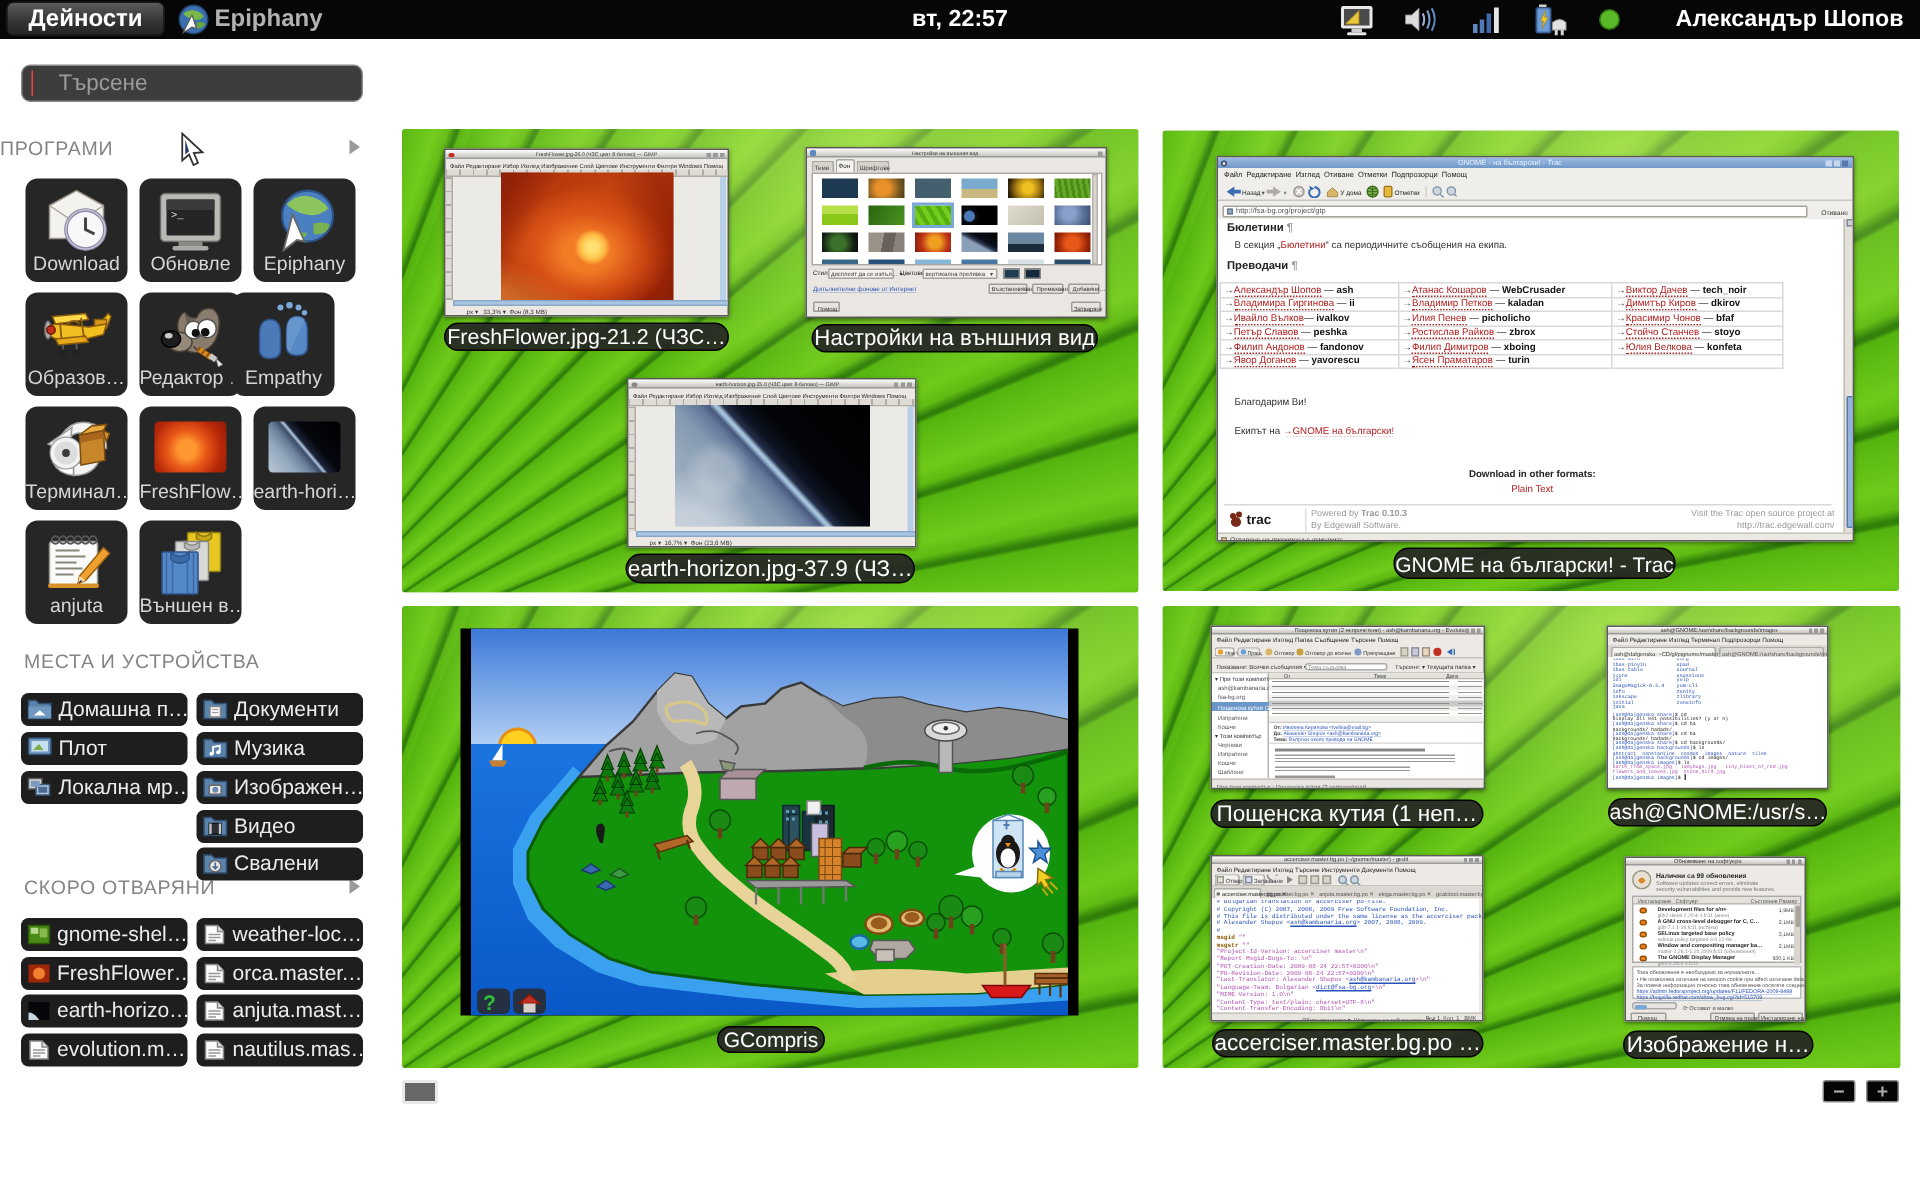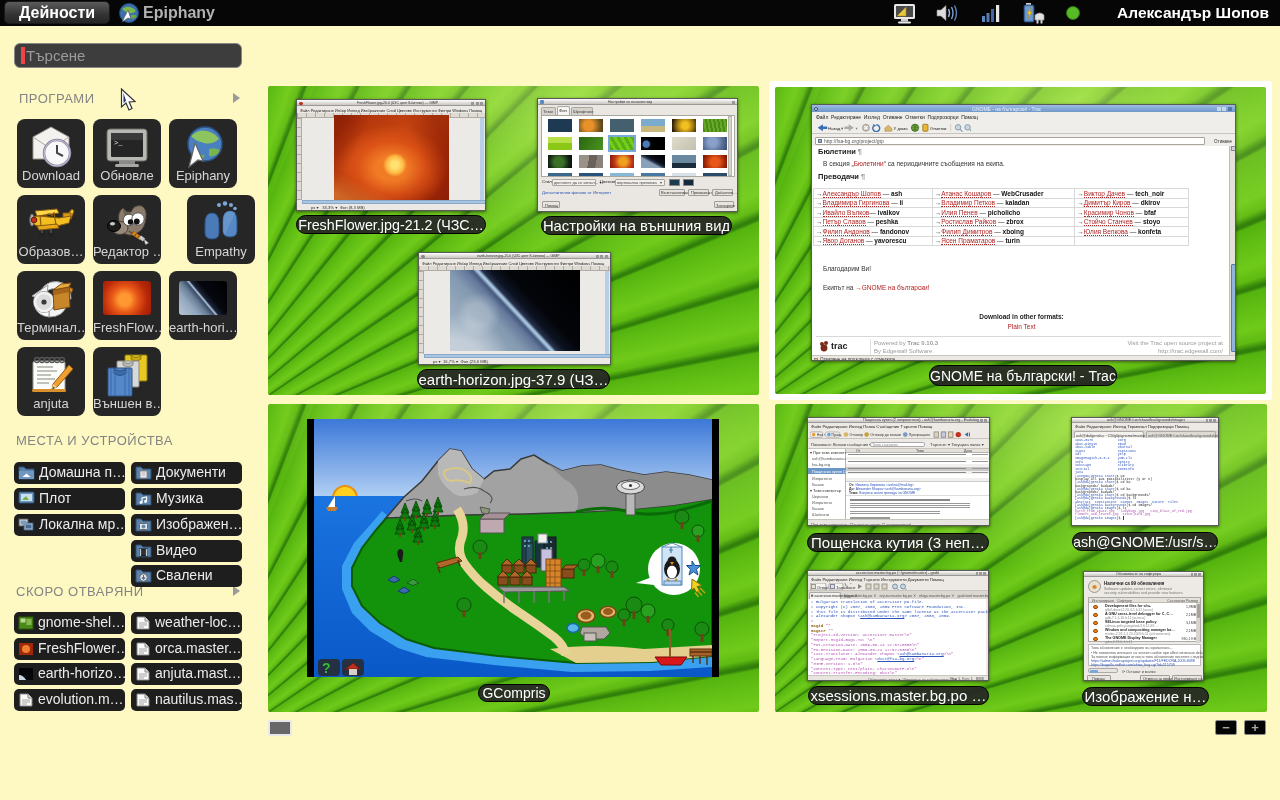--- a/index.html
+++ b/index.html
@@ -1,16 +1,16 @@
 <!DOCTYPE html>
 <html><head><meta charset="utf-8">
 <style>
 *{margin:0;padding:0;box-sizing:border-box}
 html,body{width:1280px;height:800px;overflow:hidden;background:#111;font-family:"Liberation Sans",sans-serif}
-#root{position:absolute;left:0;top:0;width:1280px;height:800px;background:#fef9c3}
+#root{position:absolute;left:0;top:0;width:1280px;height:800px;background:#ffffff}
 .abs{position:absolute}
 
 #bar{position:absolute;left:0;top:0;width:1280px;height:26px;background:#060606}
 #actbtn{position:absolute;left:4px;top:1px;width:106px;height:23px;border-radius:5px;
  background:linear-gradient(#5b5b5b,#333 60%,#262626);border:1px solid #1a1a1a;
  color:#fff;font-weight:bold;font-size:16px;text-align:center;line-height:22px}
 #epitext{position:absolute;left:143px;top:3.5px;color:#b2b2b2;font-weight:bold;font-size:16px}
 #clock{position:absolute;left:0;top:4px;width:1280px;text-align:center;color:#fff;font-weight:bold;font-size:15.5px}
 #uname{position:absolute;right:11px;top:3.5px;color:#fff;font-weight:bold;font-size:15.5px}
 
@@ -54,20 +54,21 @@
   <div id="bar">
     <div id="actbtn">Дейности</div>
     <svg class="abs" style="left:118px;top:2px" width="22" height="22" viewBox="0 0 22 22">
       <circle cx="11" cy="11" r="9.5" fill="#3a6fb0"></circle>
       <path d="M4 7 Q8 4 12 5 Q16 6 18 9 Q15 12 11 11 Q7 10 4 7Z" fill="#7ab84a"></path>
       <path d="M13 13 Q17 12 19 14 Q17 17 13 17Z" fill="#6aa83f"></path>
       <circle cx="11" cy="11" r="9.5" fill="none" stroke="#24466e"></circle>
       <path d="M4 20 L10 8 L13 17 L10 16 Z" fill="#fff" stroke="#555" stroke-width=".7"></path>
     </svg>
     <div id="epitext">Epiphany</div>
+    <div id="clock">вт, 22:57</div>
 
     <svg class="abs" style="left:893px;top:3px" width="24" height="21" viewBox="0 0 24 21">
       <rect x="1" y="1" width="21" height="15" rx="1.5" fill="#e8e8e8"></rect>
       <rect x="3" y="3" width="17" height="11" fill="#4a4a4a"></rect>
       <path d="M4 13 L13 4 L13 13 Z" fill="#e8c73a" stroke="#a8861a" stroke-width=".6"></path>
       <rect x="8" y="16" width="7" height="2.5" fill="#cfcfcf"></rect>
       <rect x="5" y="18.5" width="13" height="2" rx="1" fill="#e8e8e8"></rect>
     </svg>
 
     <svg class="abs" style="left:936px;top:3px" width="25" height="20" viewBox="0 0 25 20">
@@ -92,22 +93,22 @@
       <path d="M12 13 q5 -4 9 0 l0 5 l-9 0 Z" fill="#e2e2e2" stroke="#9a9a9a" stroke-width=".7"></path>
       <rect x="13.5" y="18" width="2" height="3.5" fill="#d6d6d6"></rect>
       <rect x="17.5" y="18" width="2" height="3.5" fill="#d6d6d6"></rect>
     </svg>
     <svg class="abs" style="left:1066px;top:6px" width="14" height="14">
         <circle cx="7" cy="7" r="6.5" fill="#59ba28" stroke="#2f7310"></circle>
       </svg>
     <div id="uname">Александър Шопов</div>
   </div>
 
-  <div id="search"><span style="border-left:4px solid #ef4444;padding-left:1px">Търсене</span></div>
-  <div class="shead" style="left:19px;top:91px">ПРОГРАМИ</div>
+  <div id="search"><span style="border-left:1px solid #ef4444;padding-left:17px">Търсене</span></div>
+  <div class="shead" style="left:0;top:91px">ПРОГРАМИ</div>
   <div class="tri" style="left:233px;top:93px"></div>
   <div class="shead" style="left:16px;top:433px">МЕСТА И УСТРОЙСТВА</div>
   <div class="shead" style="left:16px;top:584px">СКОРО ОТВАРЯНИ</div>
   <div class="tri" style="left:233px;top:586px"></div>
   <div id="tiles">
 
     <div class="tile" style="left:17px;top:119px">
       <svg class="ticon" viewBox="0 0 48 48">
         <path d="M6 14 L24 4 L42 14 L42 36 L6 36 Z" fill="#f4f2ee" stroke="#9a948a"></path>
         <path d="M6 14 L24 26 L42 14" fill="none" stroke="#b0a89a"></path>
@@ -169,21 +170,21 @@
         <circle cx="27.5" cy="23" r="2.7" fill="#111"></circle>
         <circle cx="33.8" cy="22.5" r="2.9" fill="#111"></circle>
         <path d="M26 32 Q28 34.5 31 34.5" fill="none" stroke="#4a4036" stroke-width="1.2"></path>
         <path d="M29 33.5 L38 39.5" stroke="#d8871e" stroke-width="3.8"></path>
         <path d="M29 33.5 L38 39.5" stroke="#8a5208" stroke-width="3.8" stroke-dasharray="1.2 2.4"></path>
         <path d="M37 38 L41 41" stroke="#c8c8c8" stroke-width="3.6"></path>
         <path d="M41 40 L45.5 44 L42.5 45.5 Z" fill="#f2f2f2" stroke="#888" stroke-width=".6"></path>
       </svg>
       <div class="tlabel">Редактор …</div>
     </div>
-    <div class="tile" style="left:187px;top:195px">
+    <div class="tile" style="left:155px;top:195px">
       <svg class="ticon" viewBox="0 0 48 48">
         <circle cx="22" cy="6" r="2" fill="#7aa8d8"></circle>
           <circle cx="28" cy="4.5" r="2.2" fill="#7aa8d8"></circle>
         <circle cx="34" cy="6" r="2" fill="#7aa8d8"></circle>
           <circle cx="38" cy="9.5" r="1.8" fill="#7aa8d8"></circle>
         <path d="M8 24 Q8 14 15 14 Q22 14 22 24 L22 34 Q22 40 15 40 Q8 40 8 34 Z" fill="#4a7ab8" stroke="#2c5288"></path>
         <path d="M26 22 Q26 12 33 12 Q40 12 40 22 L40 32 Q40 38 33 38 Q26 38 26 32 Z" fill="#5588c4" stroke="#2c5288"></path>
         <path d="M26 22 Q26 12 33 12 Q36 12 38 14 L28 36 Q26 34 26 32Z" fill="#6f9cd2" opacity=".7"></path>
       </svg>
       <div class="tlabel">Empathy</div>
@@ -1005,21 +1006,21 @@
         </div>
       <div class="tiny" style="left:38px;top:96.5px;font-size:3.8px;color:#444">⟳ Остават и малко</div>
       <div class="abs" style="left:3px;top:103px;width:24px;height:6px;background:#e8e5e0;border:1px solid #a09c96;border-radius:1px"></div>
         <div class="tiny" style="left:8px;top:104.5px;font-size:3.8px;color:#333">Помощ</div>
       <div class="abs" style="left:56px;top:103px;width:30px;height:6px;background:#e8e5e0;border:1px solid #a09c96;border-radius:1px"></div>
         <div class="tiny" style="left:59px;top:104.5px;font-size:3.8px;color:#333">Отмяна на промените</div>
       <div class="abs" style="left:88px;top:103px;width:30px;height:6px;background:#e8e5e0;border:1px solid #a09c96;border-radius:1px"></div>
         <div class="tiny" style="left:90px;top:104.5px;font-size:3.8px;color:#333">Инсталиране на обновления</div>
     </div>
   </div>
-  <div class="cap" style="left:807px;top:533px;width:182px;height:19px;line-height:18px">Пощенска кутия (3 неп…</div>
+  <div class="cap" style="left:807px;top:533px;width:182px;height:19px;line-height:18px">Пощенска кутия (1 неп…</div>
   <div class="cap" style="left:1072px;top:532px;width:146px;height:19px;line-height:18px;font-size:14.3px">ash@GNOME:/usr/s…</div>
-  <div class="cap" style="left:808px;top:686px;width:181px;height:19px;line-height:18px">xsessions.master.bg.po …</div>
+  <div class="cap" style="left:808px;top:686px;width:181px;height:19px;line-height:18px">accerciser.master.bg.po …</div>
   <div class="cap" style="left:1082px;top:687px;width:127px;height:19px;line-height:18px">Изображение н…</div>
 
   <div class="abs" style="left:268px;top:720px;width:24px;height:16px;background:#686868;border:2px solid #e8e8e8;border-radius:2px"></div>
   <div class="wsbtn" style="left:1215px;top:720px">−</div>
   <div class="wsbtn" style="left:1244px;top:720px">+</div>
 </div>
 
 </body></html>

